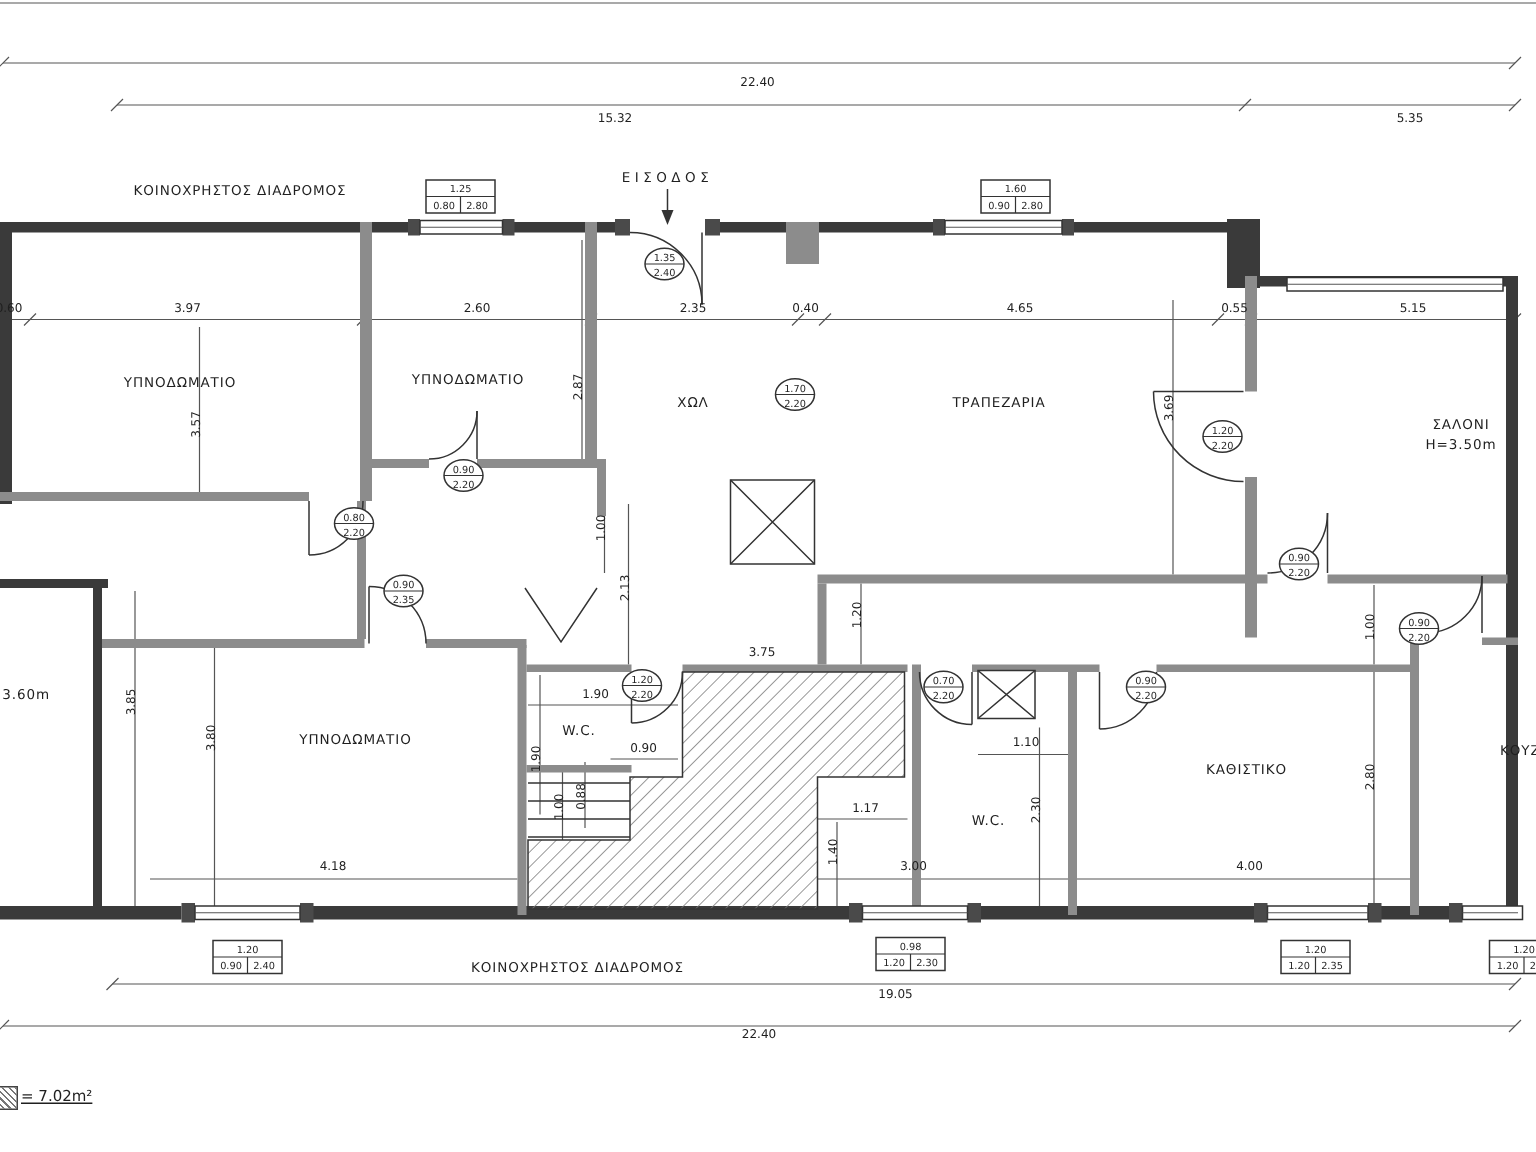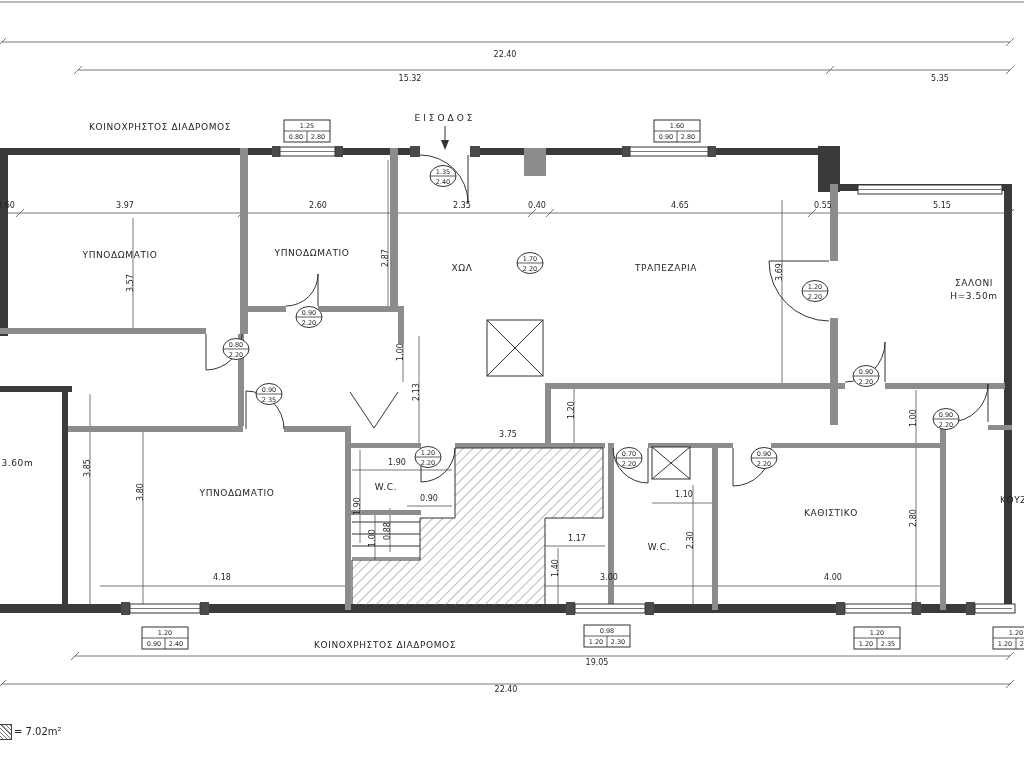--- a/index.html
+++ b/index.html
@@ -8,21 +8,21 @@
   svg{position:absolute;left:0;top:0;}
   svg text{fill:#1f1f1f;font-family:"DejaVu Sans",sans-serif;}
   .room-label{font-size:9px;letter-spacing:.6px;}
   .dim{font-size:8px;}
   .tag{font-size:6.5px;}
   .wext rect{fill:#3a3a3a;}
   .wint rect{fill:#8c8c8c;}
   .thin{stroke:#333;fill:none;stroke-width:1;}
   .win{fill:#fff;stroke:#333;stroke-width:1;}
   .dimline{stroke:#555;stroke-width:.8;fill:none;}
-  .area-note{position:absolute;left:14px;top:726px;font-size:10px;color:#1f1f1f;}
+  .area-note{position:absolute;left:14px;top:726px;font-size:10px;color:#1f1f1f;text-decoration:underline;}
   .hatch-swatch{position:absolute;left:-6px;top:724px;width:16px;height:14px;border:1px solid #444;
     background:repeating-linear-gradient(45deg,#fff,#fff 2px,#777 2px,#777 3px);}
 </style>
 </head>
 <body>
 
 <div class="sheet">
   <svg id="plan" width="1024" height="768" viewBox="0 0 1024 768">
     <defs>
       <pattern id="hatch" width="7" height="7" patternUnits="userSpaceOnUse" patternTransform="rotate(45)">

